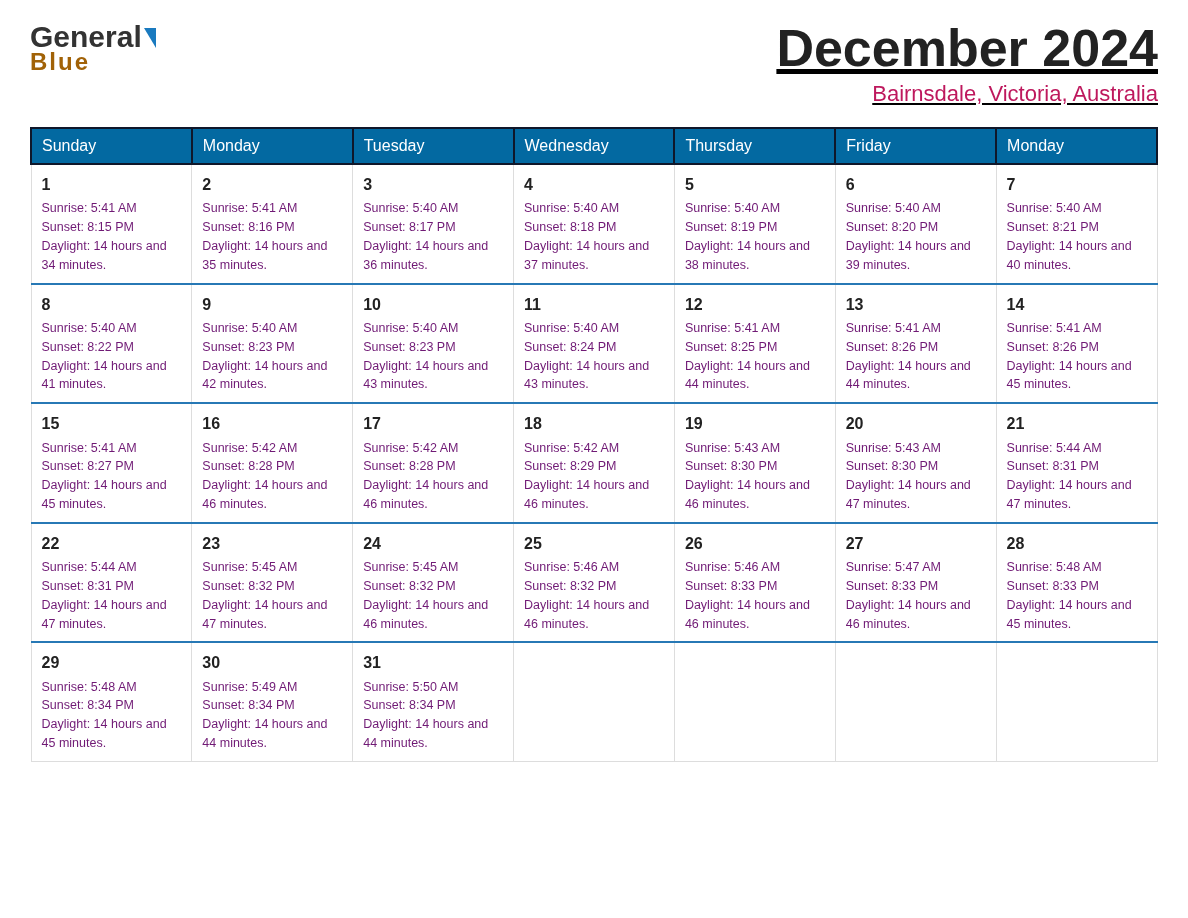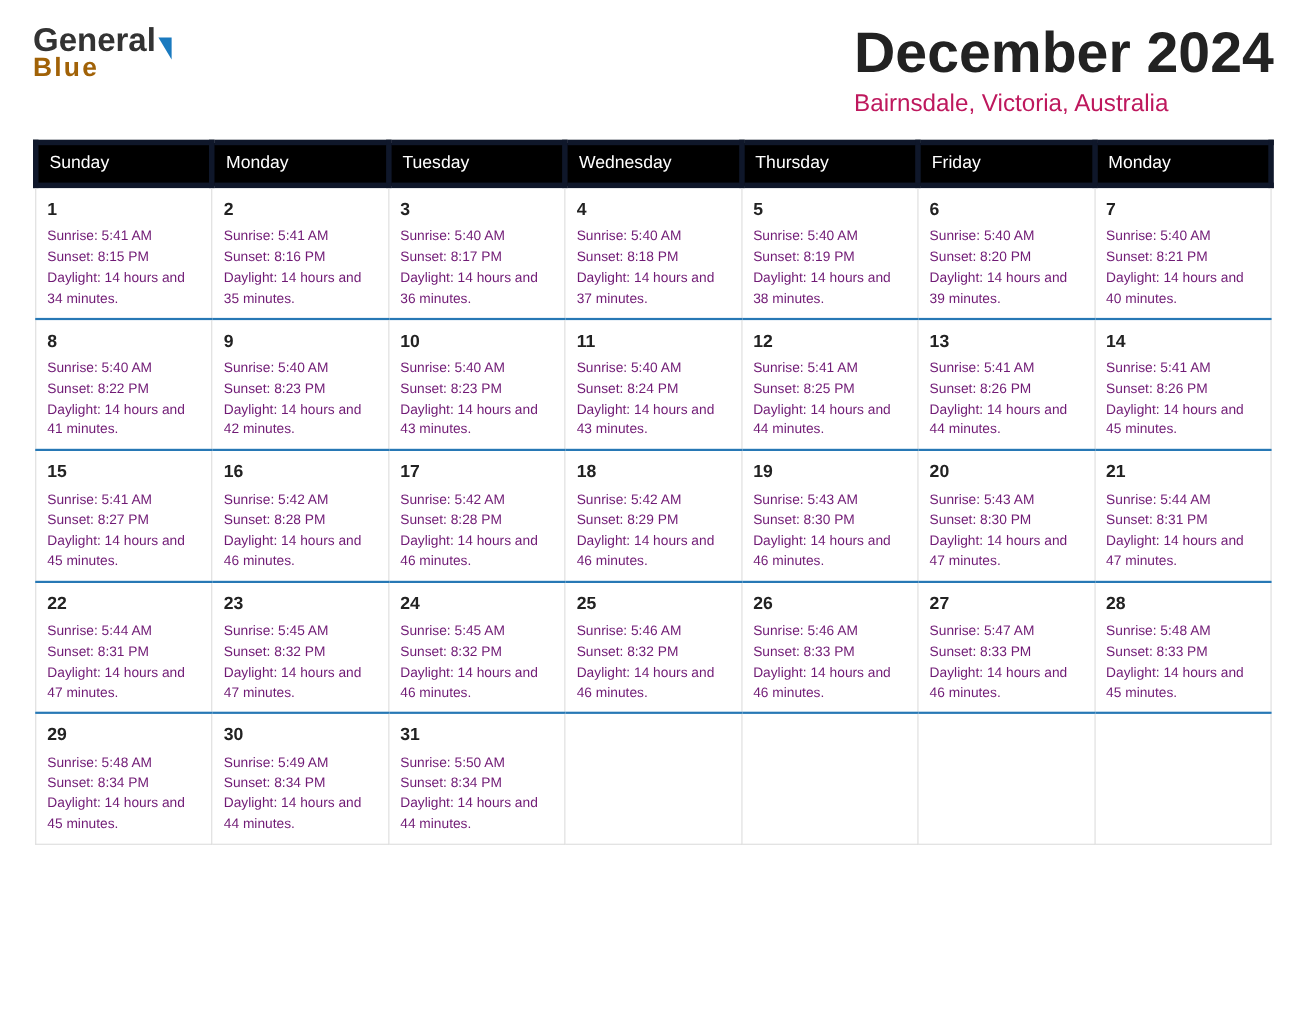--- a/index.html
+++ b/index.html
@@ -15,45 +15,47 @@
       justify-content: space-between;
       align-items: flex-start;
       margin-bottom: 20px;
     }
     .logo-area {
       display: flex;
       flex-direction: column;
       align-items: flex-start;
     }
     .title-area {
+      text-align: right;
+      text-decoration: underline;
     }
     .month-title {
       font-size: 52px;
       font-weight: bold;
       color: #222;
       line-height: 1.1;
     }
     .location-title {
       font-size: 22px;
       color: #be185d;
       margin-top: 4px;
     }
     table {
       width: 100%;
       border-collapse: collapse;
       table-layout: fixed;
     }
     th {
-      background-color: #000000;
+      background-color: #0369a1;
       color: #ffffff;
       font-size: 16px;
       font-weight: normal;
       padding: 8px 10px;
       text-align: left;
-      border: 5px solid #0f172a;
+      border: 2px solid #0f172a;
     }
     td {
       vertical-align: top;
       padding: 8px 10px;
       border: 1px solid #cccccc;
       font-size: 13px;
       color: #333;
       line-height: 1.45;
       height: 105px;
     }
@@ -83,21 +85,21 @@
     }
     tbody tr td:not(:first-child) {
       border-top: 2px solid #2778b5;
     }
   </style>
 </head>
 <body>
 
 <div class="header">
   <div class="logo-area">
-    <div style="display:flex; align-items:flex-end; gap:0;">
+    <div style="display:flex; align-items:flex-start; gap:0;">
       <span style="font-size:30px; font-weight:bold; color:#333;">General</span>
       <span style="display:inline-block; width:0; height:0; border-left:12px solid transparent; border-top:20px solid #1a7abf; margin-left:2px; margin-top:8px;"></span>
     </div>
     <div style="font-size:24px; font-weight:bold; color:#a16207; margin-top:-6px; letter-spacing:2px;">Blue</div>
   </div>
   <div class="title-area">
     <div class="month-title">December 2024</div>
     <div class="location-title">Bairnsdale, Victoria, Australia</div>
   </div>
 </div>

